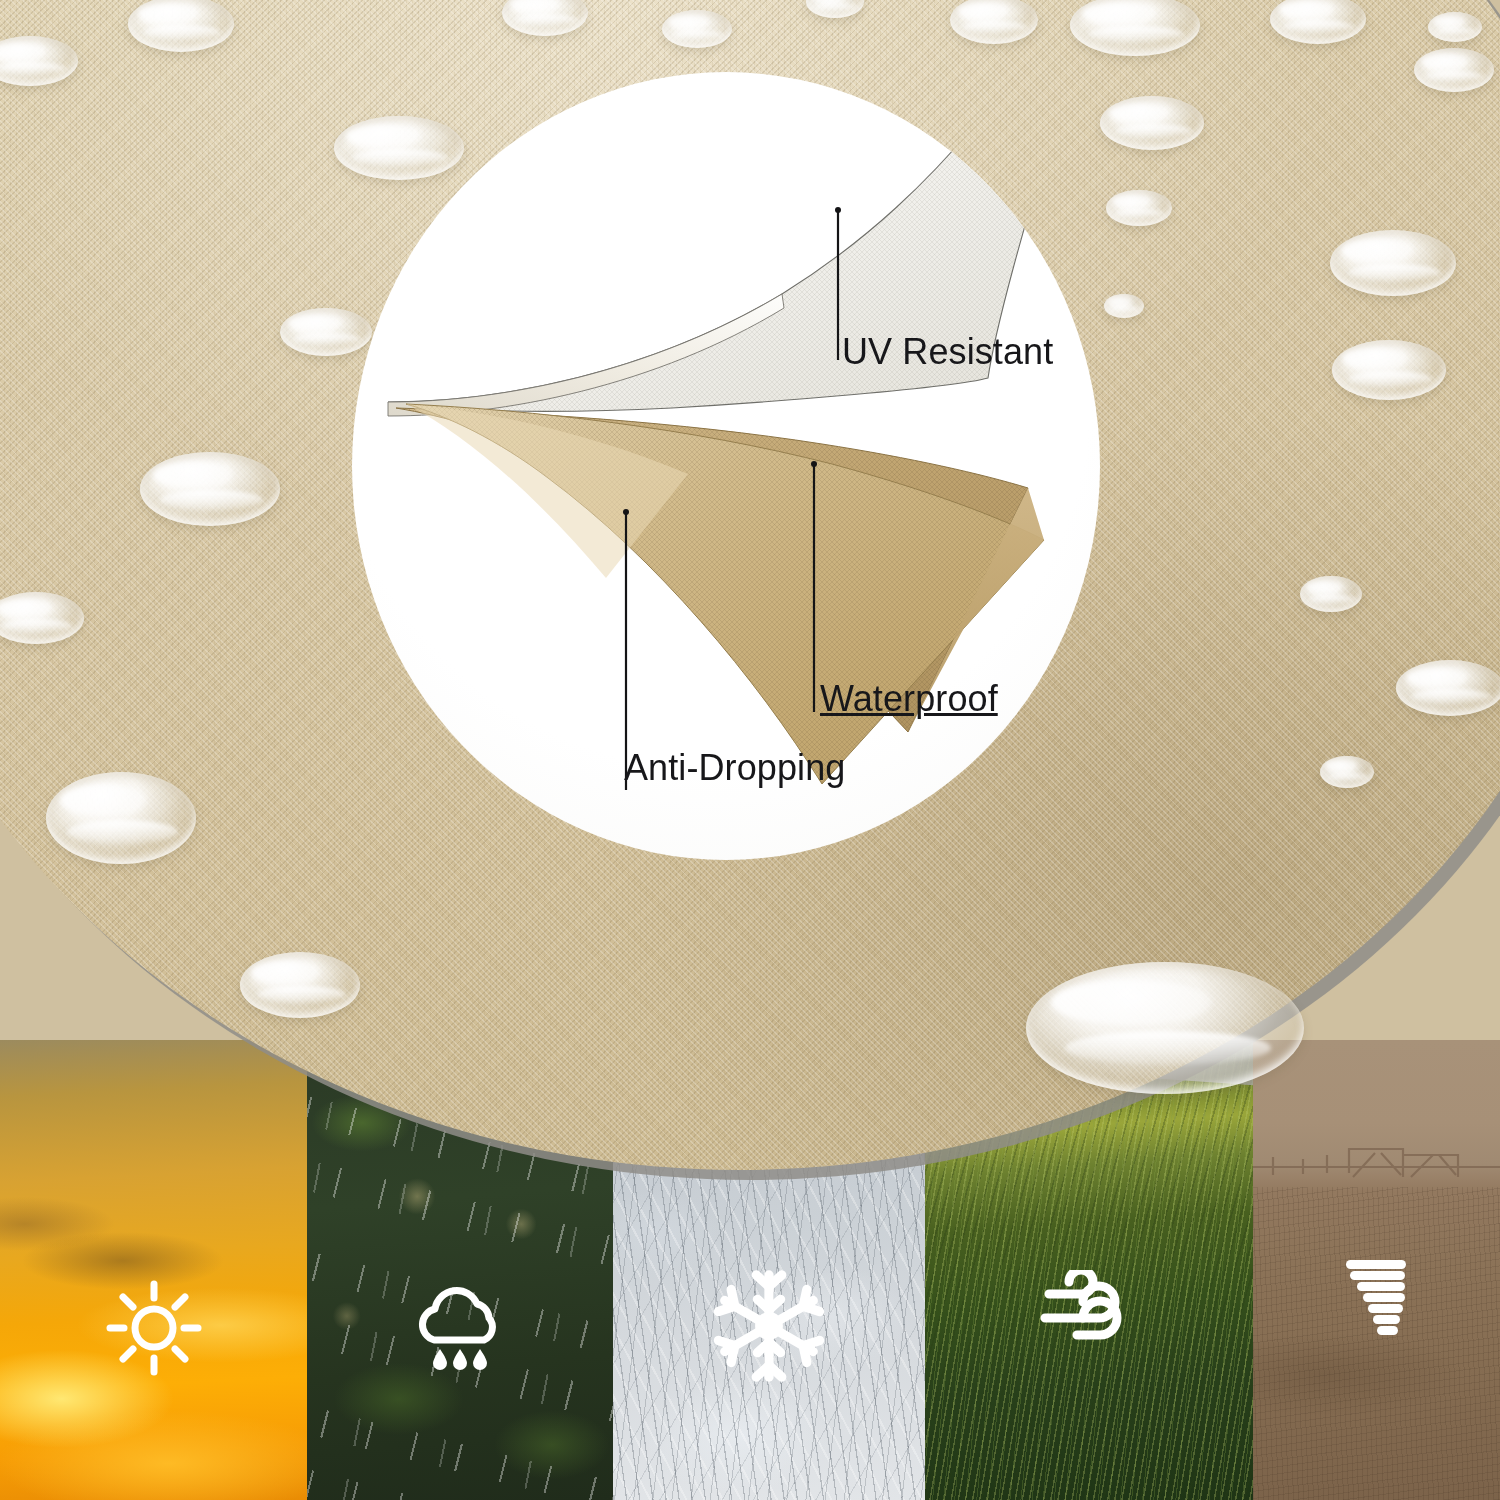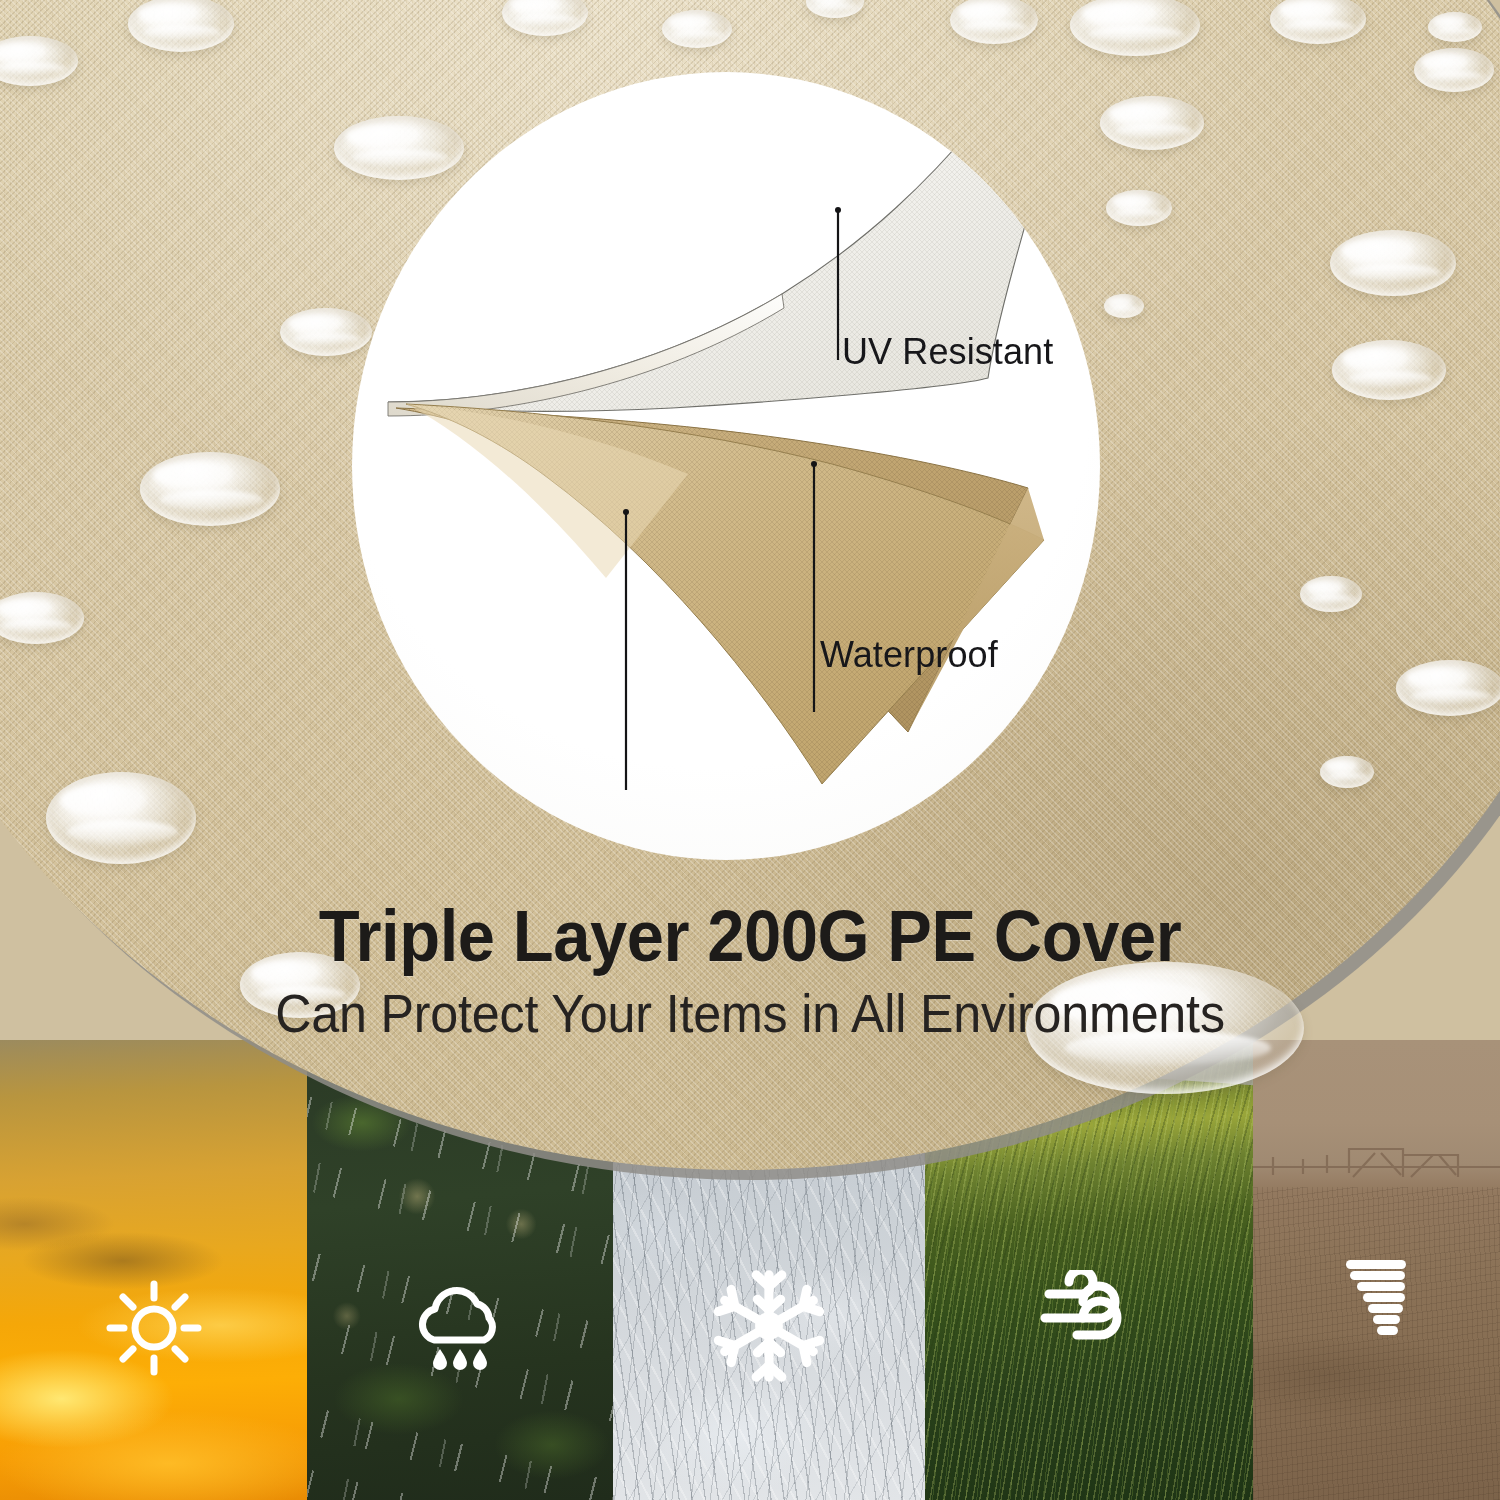--- a/index.html
+++ b/index.html
@@ -246,21 +246,21 @@
   .inset svg { position: absolute; inset: 0; }
   .inset .lbl {
     position: absolute;
     color: #17171a;
     font-family: "Liberation Sans", sans-serif;
     font-size: 36px;
     letter-spacing: .1px;
     white-space: nowrap;
   }
   .lbl-uv    { left: 490px; top: 259px; }
-  .lbl-wp    { left: 468px; top: 562px; }
+  .lbl-wp    { left: 468px; top: 606px; text-decoration: underline; }
   .lbl-ad    { left: 272px; top: 675px; }
 
   
   .headline-group {
     position: absolute;
     left: 0; right: 0;
     top: 900px;
     z-index: 6;
     text-align: center;
   }
@@ -506,20 +506,17 @@
       </g>
       <g fill="#141416">
         <circle cx="486" cy="138" r="3"></circle>
         <circle cx="462" cy="392" r="3"></circle>
         <circle cx="274" cy="440" r="3"></circle>
       </g>
     </svg>
 
     <div class="lbl lbl-uv">UV Resistant</div>
     <div class="lbl lbl-wp">Waterproof</div>
+    <div class="lbl lbl-ad">Anti-Dropping</div>
   </div>
 
-  <div class="headline-group">
-    <div class="headline">Triple Layer 200G PE Cover</div>
-    <div class="subhead">Can Protect Your Items in All Environments</div>
-  </div>
 
 </div>
 
 </body></html>

